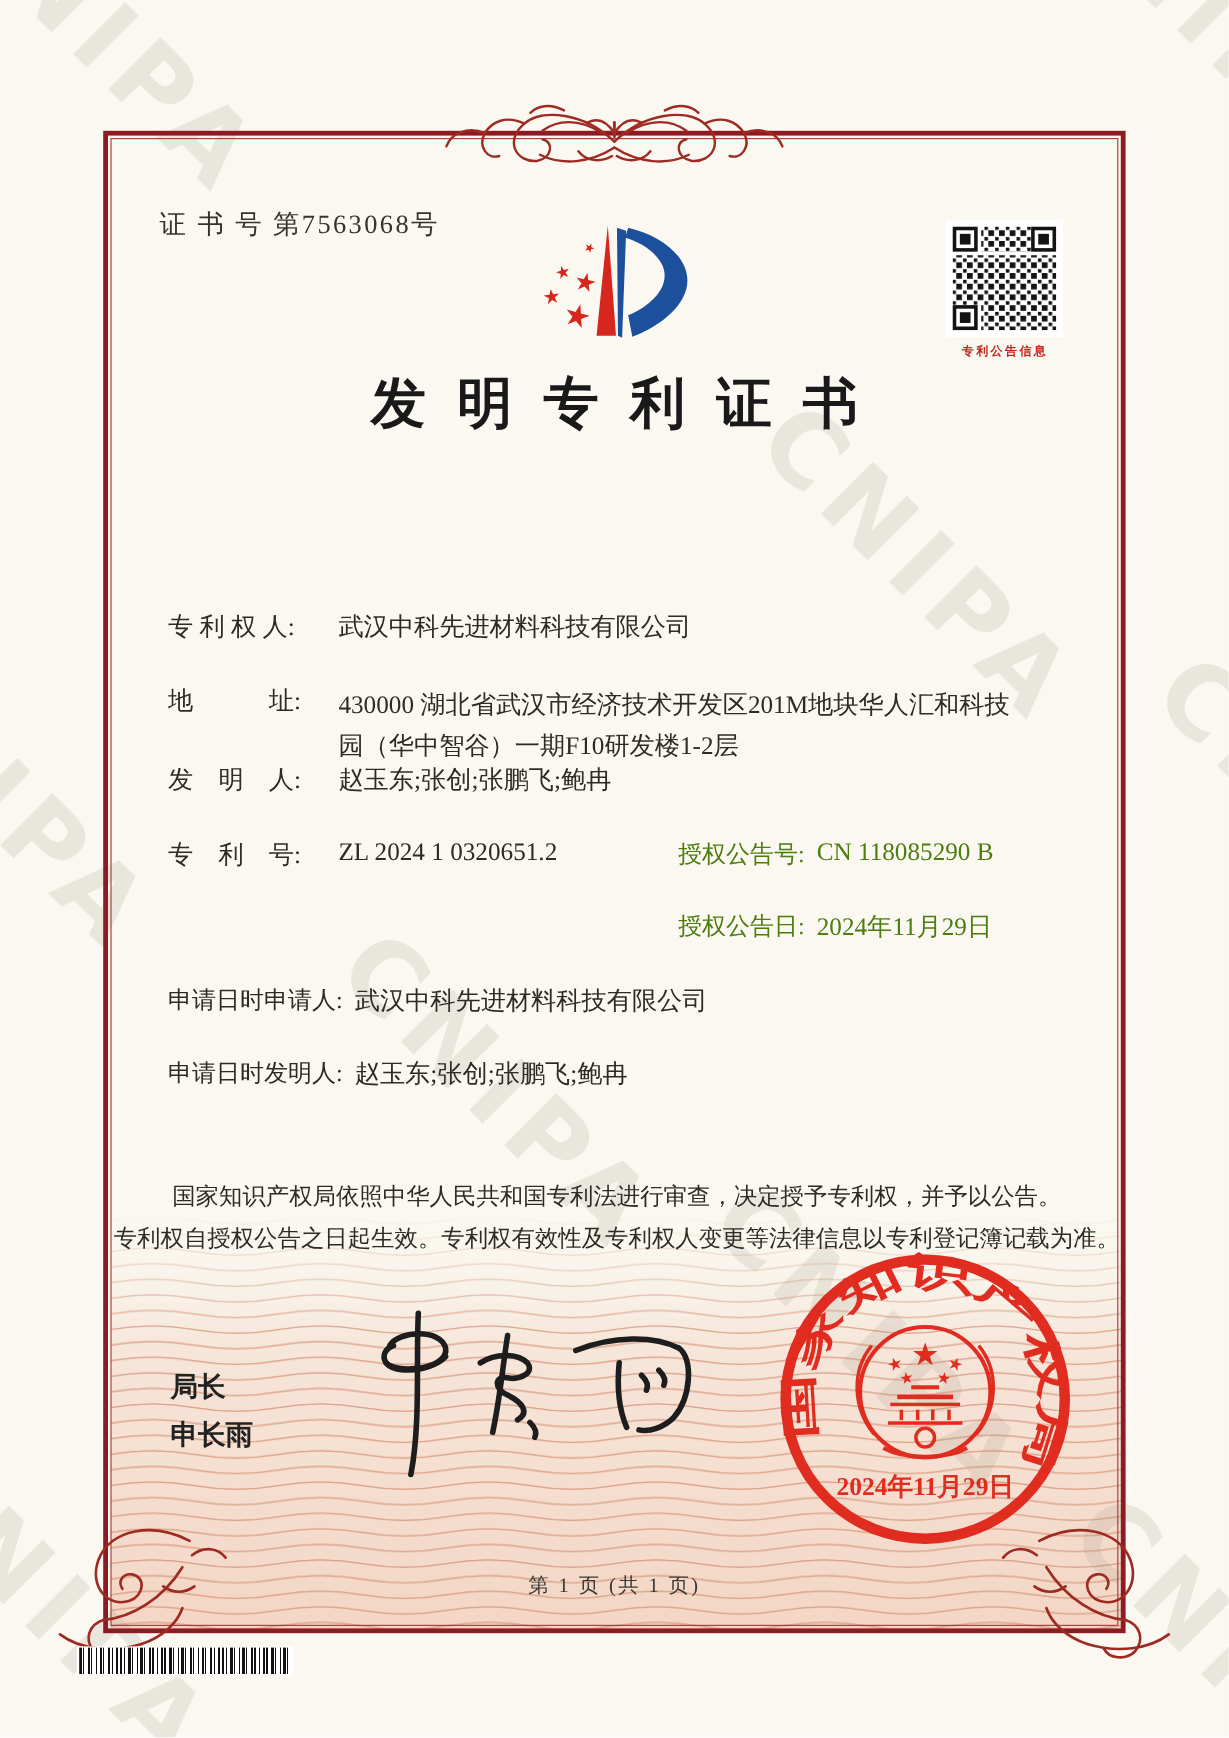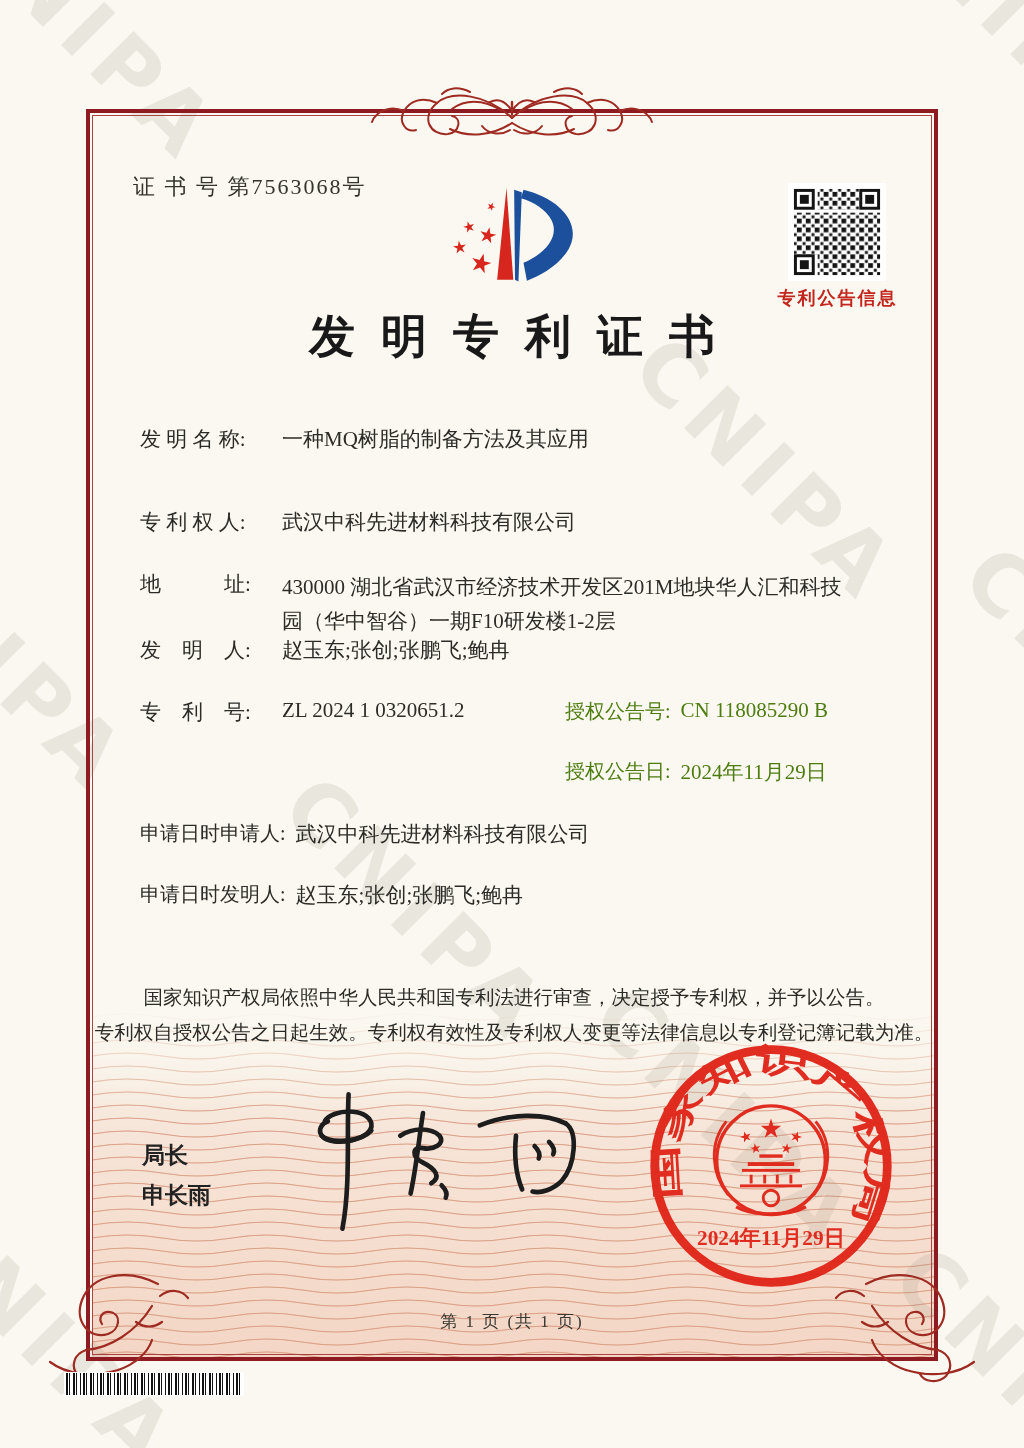--- a/index.html
+++ b/index.html
@@ -23,21 +23,21 @@
          border:4px solid #8e1b21;z-index:3;box-sizing:border-box;}
   .frame-inner{position:absolute;inset:2px;border:1px solid #a84441;}
 
   .ornament{position:absolute;z-index:4;}
 
   
   .certno{position:absolute;left:133px;top:172px;z-index:5;font-size:22px;color:#34332e;letter-spacing:2px;}
   .logo{position:absolute;left:430px;top:172px;width:170px;height:134px;z-index:5;}
   .qr{position:absolute;left:788px;top:183px;width:98px;height:98px;z-index:5;background:#fff;}
   .qr-caption{position:absolute;left:760px;top:286px;width:155px;z-index:5;text-align:center;
-              font-size:18px;font-weight:bold;color:#c3261d;letter-spacing:2px;}
+              font-size:10px;font-weight:bold;color:#c3261d;letter-spacing:2px;}
   .title{position:absolute;left:0;top:306px;width:1024px;z-index:5;text-align:center;
          font-size:46px;font-weight:bold;color:#191919;letter-spacing:26px;text-indent:26px;font-family:Liberation Serif, serif;}
 
   
   .row{position:absolute;left:140px;z-index:5;font-size:21px;color:#2c2b27;}
   .lab{display:inline-block;width:132px;vertical-align:top;}
   .lab2{display:inline-block;vertical-align:top;font-size:20px;}
   .val{display:inline-block;vertical-align:top;margin-left:10px;}
   .val-wrap{width:565px;line-height:34px;}
   .rcol{position:absolute;left:565px;z-index:5;font-size:21px;color:#4d7c0f;}
@@ -183,23 +183,20 @@
         <rect x="4" y="4" width="3" height="3"></rect>
           <rect x="26" y="4" width="3" height="3"></rect>
           <rect x="4" y="26" width="3" height="3"></rect>
       </g>
     </svg>
   </div>
   <div class="qr-caption">专利公告信息</div>
 
   <div class="title">发明专利证书</div>
 
-  <div class="row" style="top:425px">
-    <span class="lab">发 明 名 称:</span><span class="val">一种MQ树脂的制备方法及其应用</span>
-  </div>
   <div class="row" style="top:508px">
     <span class="lab">专 利 权 人:</span><span class="val">武汉中科先进材料科技有限公司</span>
   </div>
   <div class="row" style="top:570px">
     <span class="lab">地　　　址:</span><span class="val val-wrap">430000 湖北省武汉市经济技术开发区201M地块华人汇和科技园（华中智谷）一期F10研发楼1-2层</span>
   </div>
   <div class="row" style="top:636px">
     <span class="lab">发　明　人:</span><span class="val">赵玉东;张创;张鹏飞;鲍冉</span>
   </div>
 

